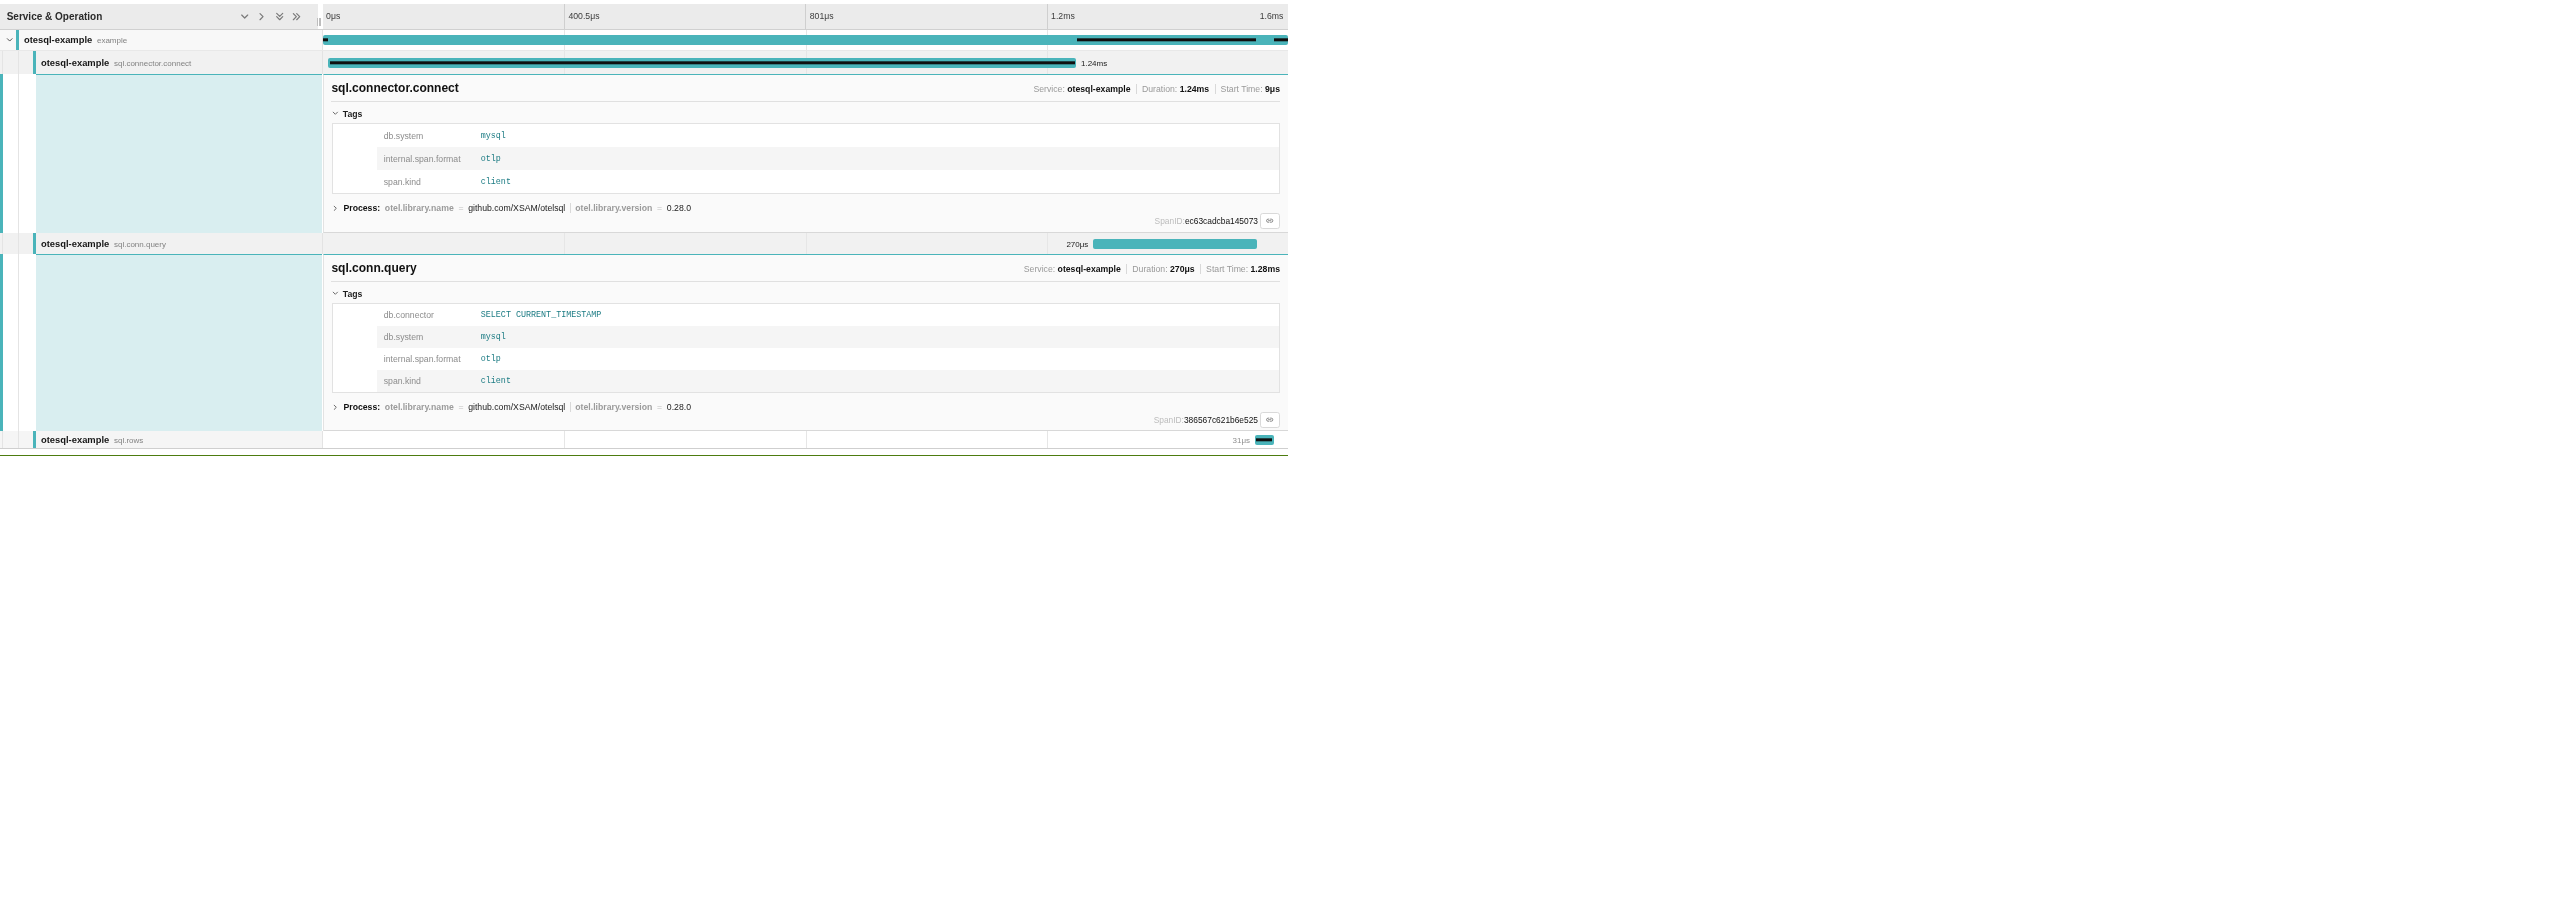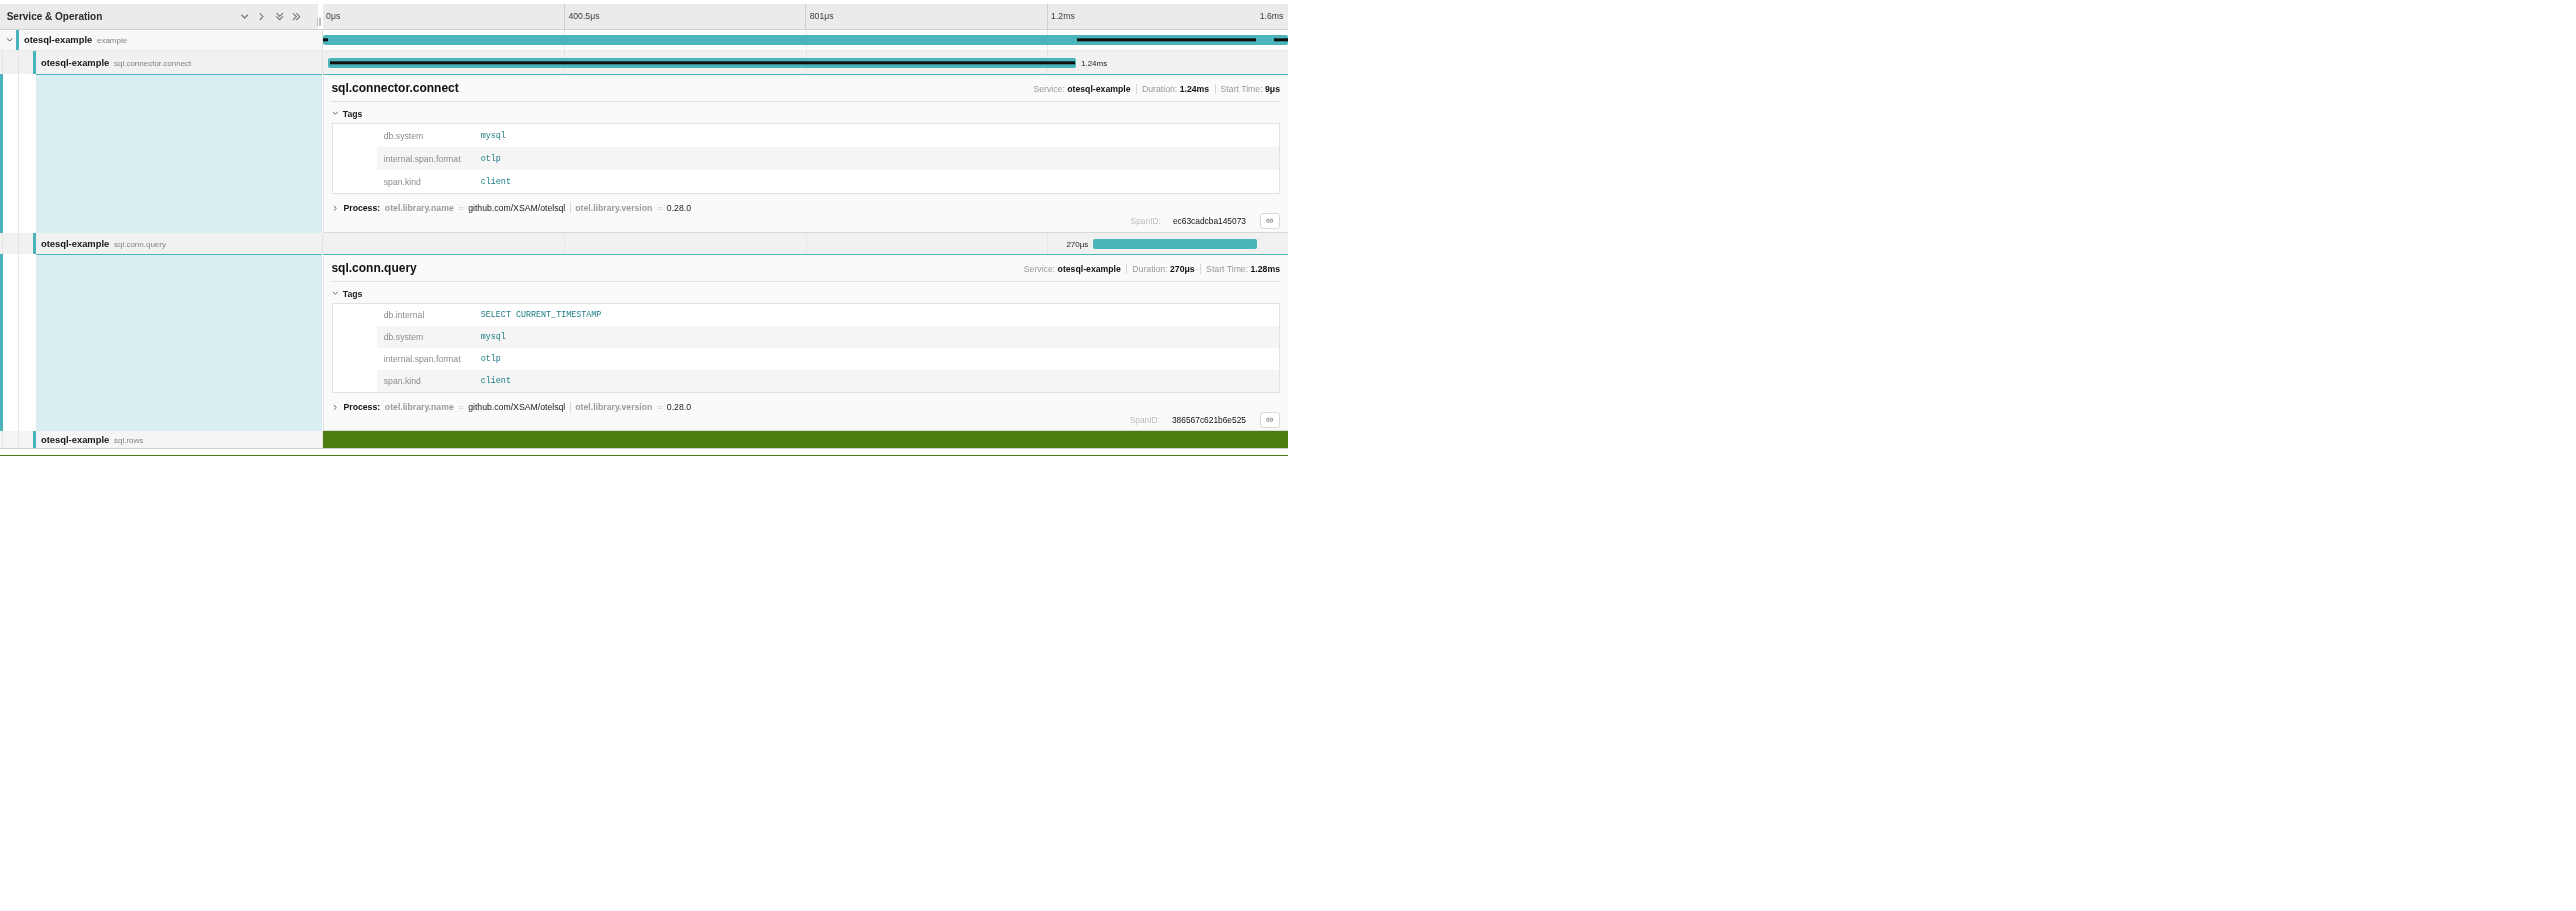--- a/index.html
+++ b/index.html
@@ -68,21 +68,21 @@
   .dp-tags-hdr svg, .dp-process svg { stroke:#555; fill:none; stroke-width:1.8; stroke-linecap:round; stroke-linejoin:round; }
   .ttable { border:0.7px solid #e2e2e2; background:#fff; margin-left:0.7px;padding-left:44px; }
   .trow { display:flex; align-items:center; height:23px; padding:0 6.7px; background:#fff; }
   .trow:nth-child(even) { background:#f5f5f5; }
   .d2 .trow { height:22px; }
   .tkey { width:97px; flex:none; font-size:8.7px; color:#8c8c8c; }
   .tval { font-family:"Liberation Mono","DejaVu Sans Mono",monospace; font-size:8.4px; color:#1b7b83; }
   .dp-process { display:flex; align-items:center; gap:4.7px; font-size:8.7px; margin:8.7px 0 0 0.7px; cursor:pointer; }
   .dp-process .plabel { font-weight:700; color:#111; }
   .pk { color:#9b9b9b;font-weight:bold; } .pe { color:#c0c0c0; } .pv { color:#222; }
-  .dp-spanid { margin-top:auto; display:flex; align-items:center; justify-content:flex-end; gap:12px; font-size:8.4px; padding-bottom:1.3px; }
+  .dp-spanid { margin-top:auto; display:flex; align-items:center; justify-content:flex-end; gap:0; font-size:8.4px; padding-bottom:1.3px; }
   .sid-label { color:#bcbcbc; } .sid-val { color:#111; }
   .linkbtn { width:20px; height:15.5px; background:#fff; border:0.7px solid #d9d9d9; border-radius:2.7px; display:flex; align-items:center; justify-content:center; cursor:pointer; margin-left:2px; }
   .linkbtn svg { stroke:#555; fill:none; stroke-width:1.7; stroke-linecap:round; stroke-linejoin:round; }
 
   .bottomstrip { height:7.4px; background:#fff; border-top:0.7px solid #cfcfcf; }
 </style>
 </head>
 <body>
 
 <div class="app">
@@ -281,21 +281,21 @@
       </div>
       <div class="dp-div"></div>
       <div class="dp-tags-hdr">
         <svg width="6.7" height="6.7" viewBox="0 0 14 14">
             <path d="M2.5 4.5 L7 9 L11.5 4.5"></path>
           </svg>
         <span>Tags</span>
       </div>
       <div class="ttable">
         <div class="trow">
-          <span class="tkey">db.internal</span>
+          <span class="tkey">db.connector</span>
             <span class="tval">SELECT CURRENT_TIMESTAMP</span>
         </div>
         <div class="trow">
           <span class="tkey">db.system</span>
             <span class="tval">mysql</span>
         </div>
         <div class="trow">
           <span class="tkey">internal.span.format</span>
             <span class="tval">otlp</span>
         </div>
@@ -334,17 +334,26 @@
   <div class="row row4 depth1">
     <div class="row-left">
       <i class="guide1"></i>
         <i class="guide2"></i>
       <i class="accent"></i>
       <span class="rowtext">
         <span class="svc">otesql-example</span>
         <span class="op">sql.rows</span>
       </span>
     </div>
+    <div class="row-right">
+      <i class="gl gl1"></i>
+        <i class="gl gl2"></i>
+        <i class="gl gl3"></i>
+      <div class="bar" style="left: 96.55%; width: 1.95%;">
+          <div class="stripe full"></div>
+        </div>
+      <span class="durlabel muted" style="right: calc(3.45% + 4.7px);">31μs</span>
+    </div>
   </div>
 
   <div class="bottomstrip"></div>
 </div>
 
 
 </body></html>

